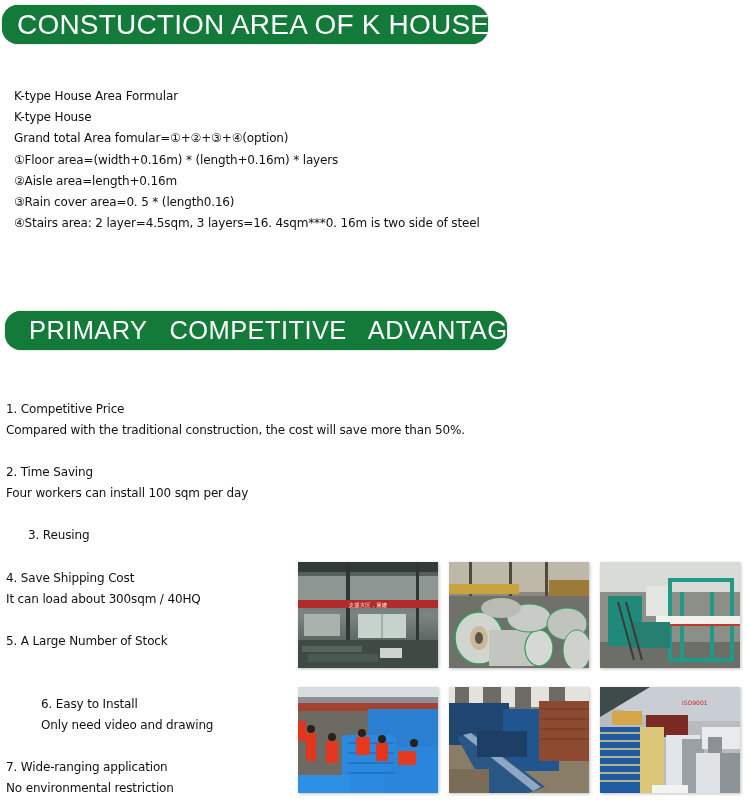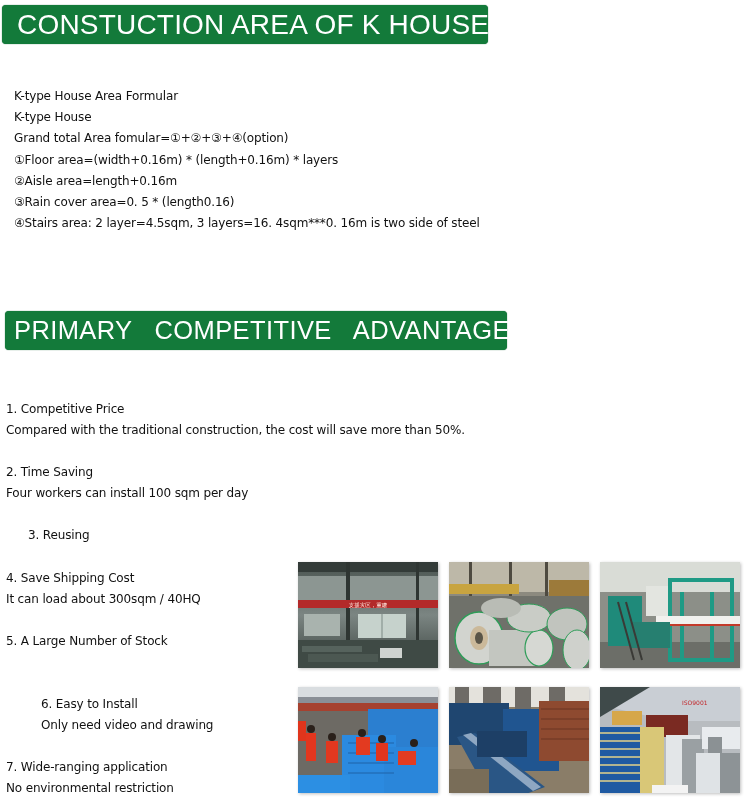--- a/index.html
+++ b/index.html
@@ -2,30 +2,30 @@
 <html><head>
 <meta charset="utf-8">
 <style>
   * { margin: 0; padding: 0; box-sizing: border-box; }
   html, body { width: 750px; height: 803px; background: #ffffff; overflow: hidden; }
   body { position: relative; font-family: "DejaVu Sans", sans-serif; color: #111; }
 
   .banner {
     position: absolute;
     background: #137a3a;
-    border-radius: 4px;
+    border-radius: 16px;
     color: #ffffff;
     font-family: "Liberation Sans", sans-serif;
     white-space: pre;
     display: flex;
     align-items: center;
     box-shadow: 0 0 1px #0d5c2b;
   }
   #banner1 { left: 2px; top: 5px; width: 486px; height: 39px; font-size: 28px; padding-left: 15px; letter-spacing: 0.2px; }
-  #banner2 { left: 5px; top: 311px; width: 502px; height: 39px; font-size: 25.5px; padding-left: 9px; letter-spacing: 0.4px; text-align: right; }
+  #banner2 { left: 5px; top: 311px; width: 502px; height: 39px; font-size: 25.5px; padding-left: 24px; letter-spacing: 0.4px; text-align: right; }
 
   .textblock { position: absolute; left: 14px; font-size: 12px; line-height: 21.2px; letter-spacing: -0.15px; white-space: nowrap; }
   #formula { top: 86px; }
   .line { display: block; height: 21.2px; }
 
   .adv { position: absolute; left: 6px; font-size: 12px; line-height: 21.2px; letter-spacing: -0.15px; white-space: nowrap; }
 
   .photo {
     position: absolute;
     width: 140px;

